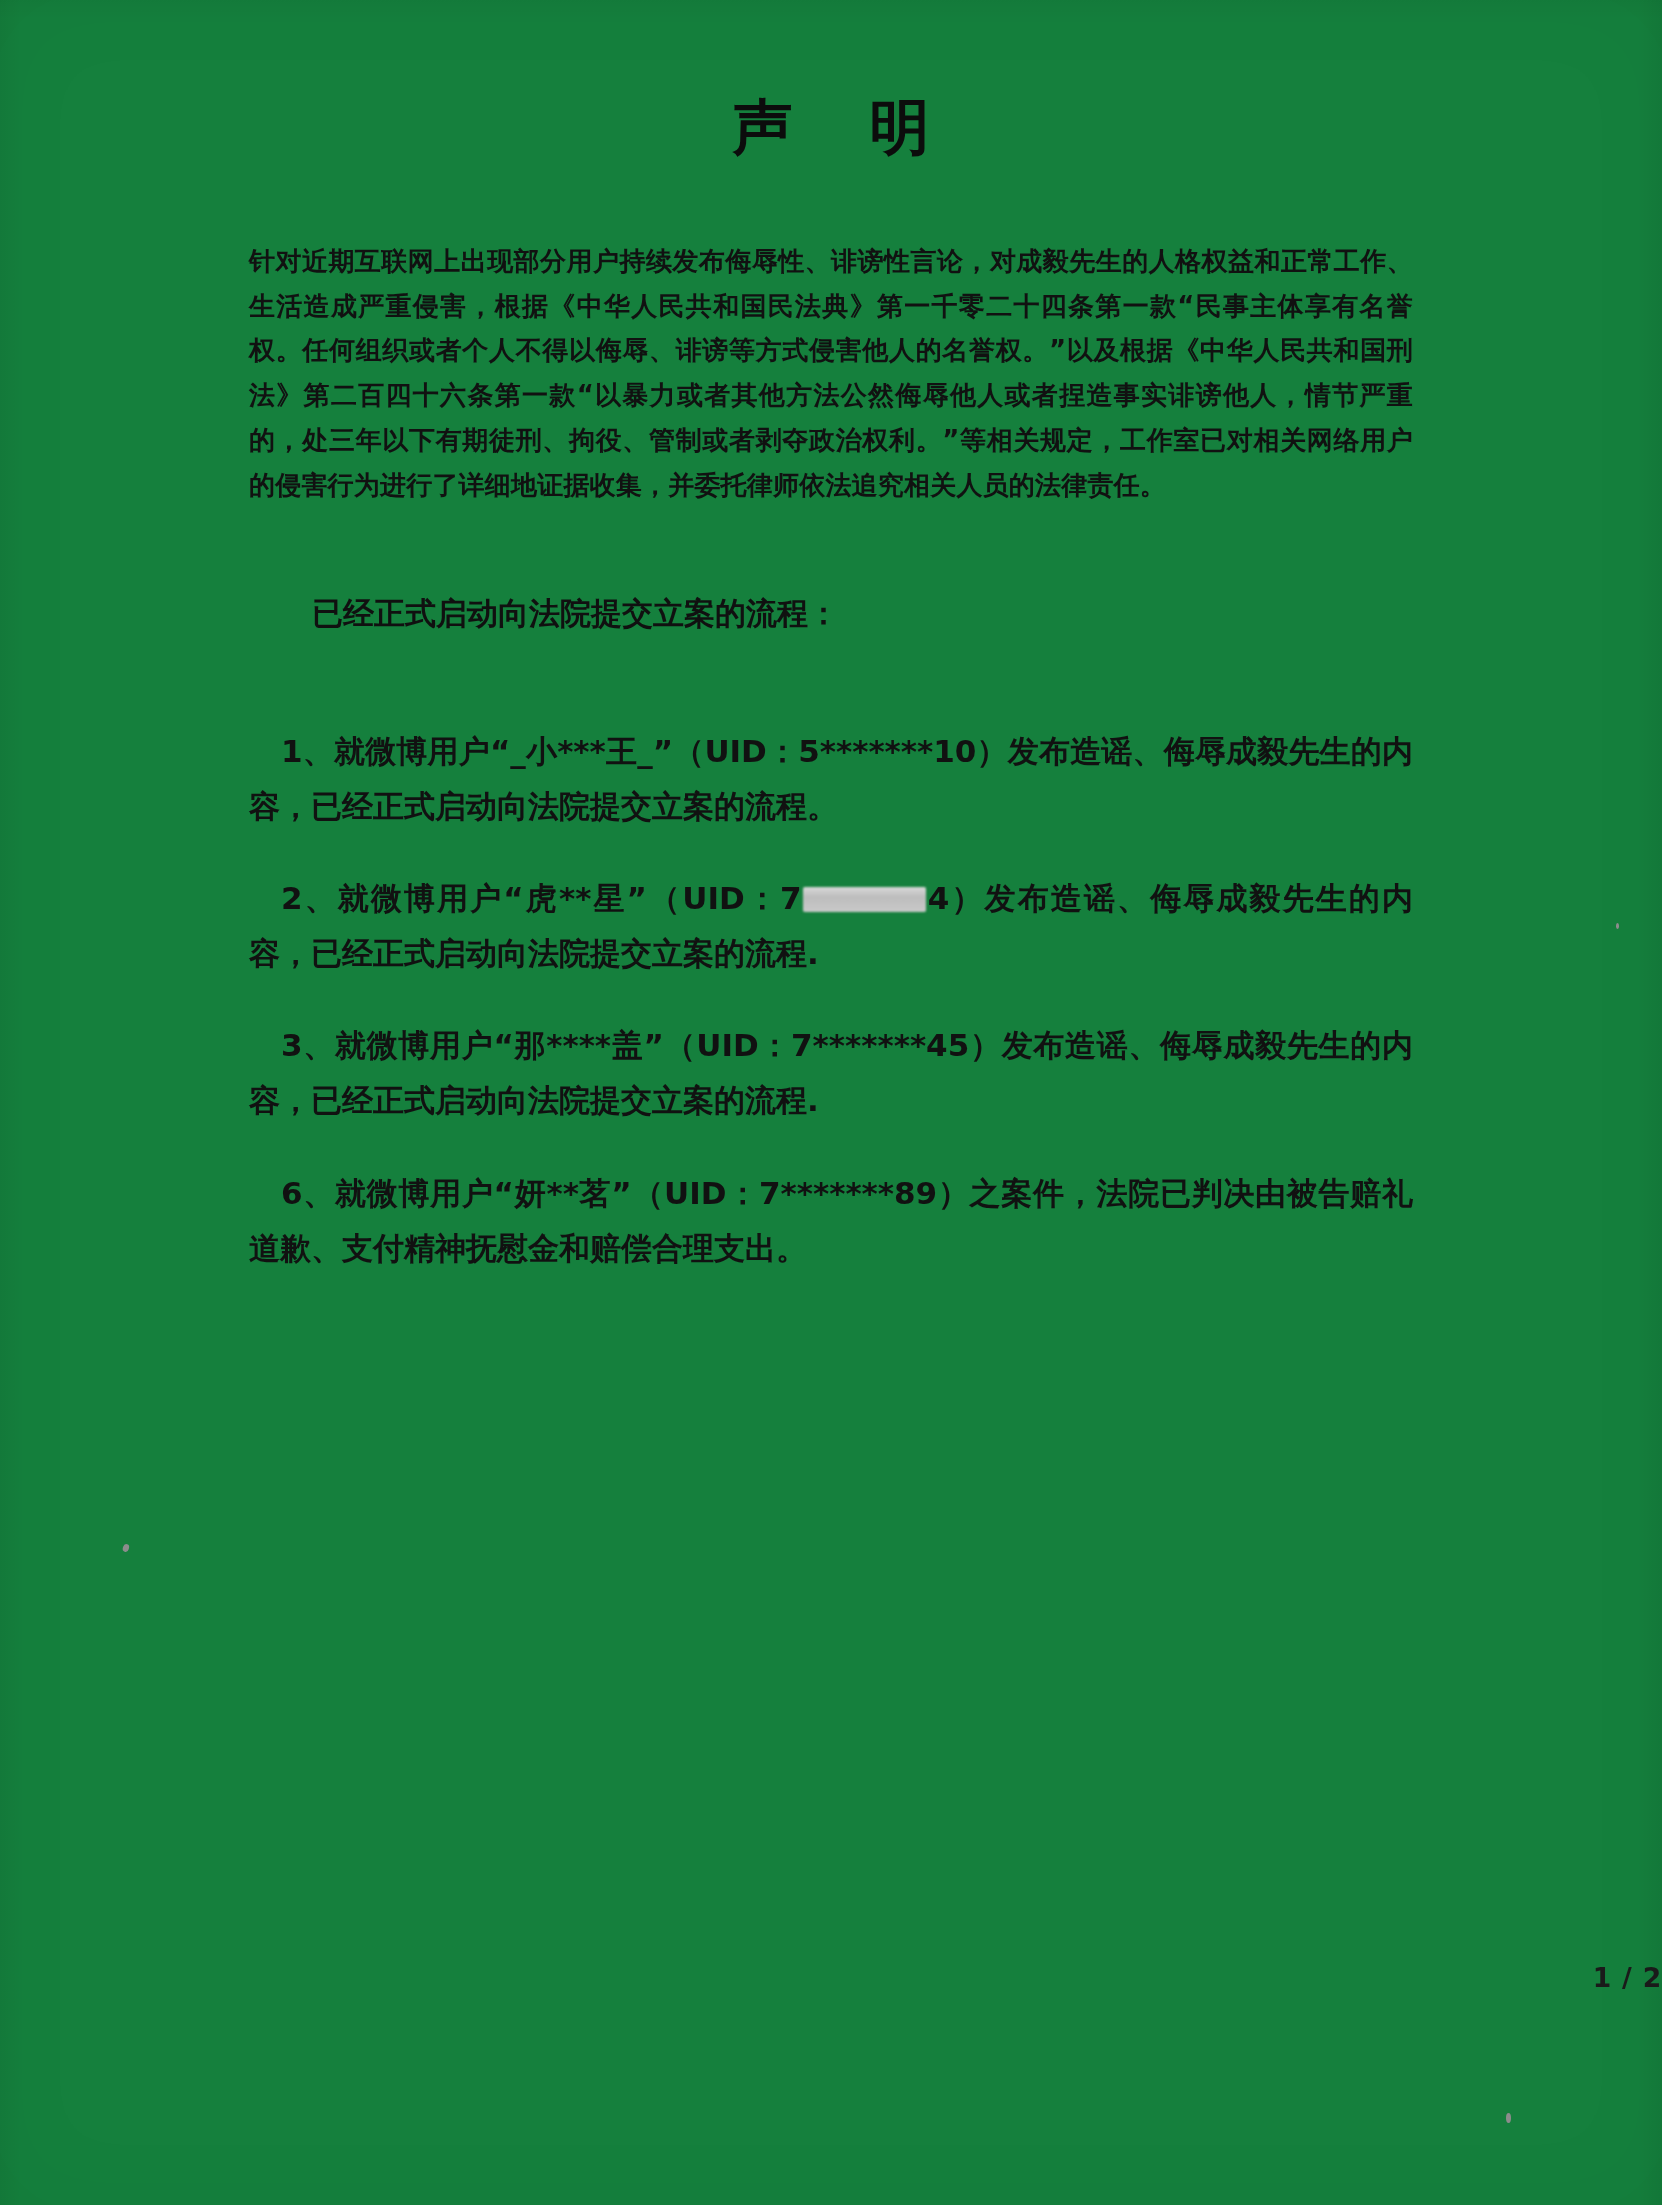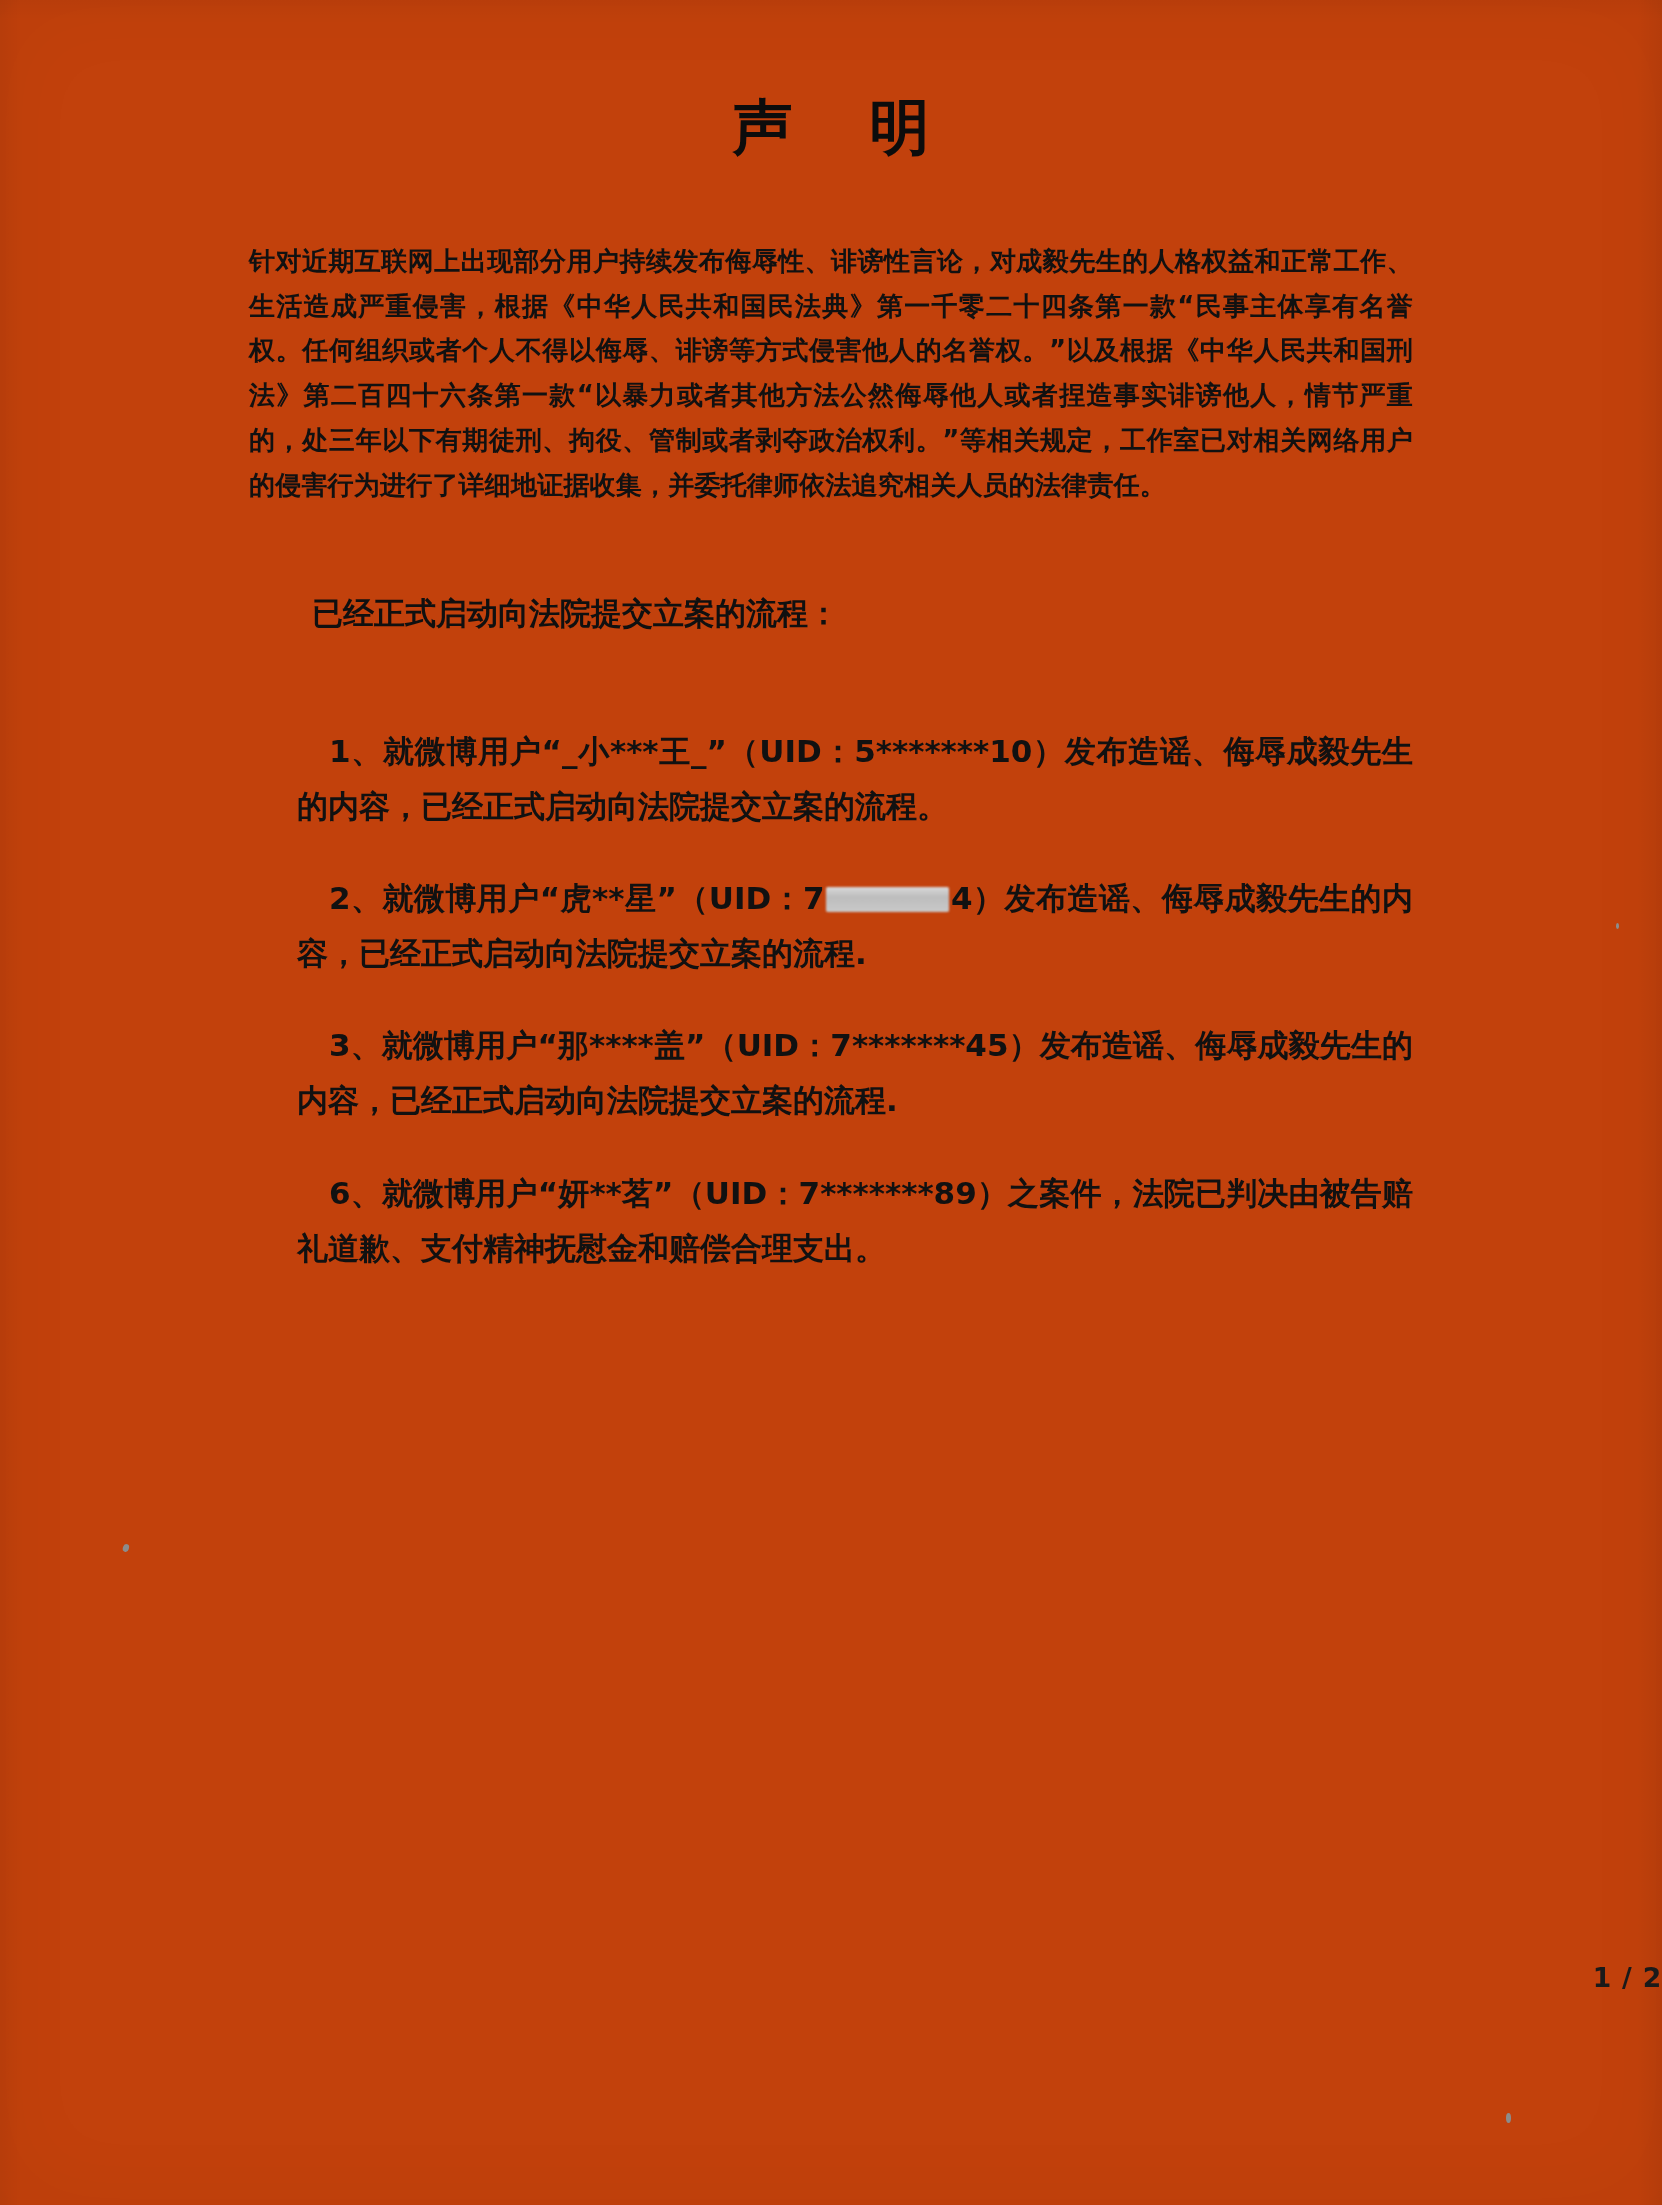--- a/index.html
+++ b/index.html
@@ -12,21 +12,21 @@
     height: 2205px;
     font-family: "DejaVu Sans", sans-serif;
     position: relative;
     overflow: hidden;
   }
   .page {
     position: absolute;
     left: 0; top: 0;
     width: 1662px;
     height: 2205px;
-    background: #c2410c;
+    background: #15803d;
     
     box-shadow: inset 0 0 100px rgba(0,0,0,0.035);
   }
   .scan-noise {
     position: absolute;
     left: 0; top: 0; right: 0; bottom: 0;
     background:
       linear-gradient(90deg, rgba(0,0,0,0.04) 0px, rgba(0,0,0,0) 21.6px),
       linear-gradient(270deg, rgba(0,0,0,0.05) 0px, rgba(0,0,0,0) 25px),
       linear-gradient(180deg, rgba(0,0,0,0.03) 0px, rgba(0,0,0,0) 20px);
@@ -69,21 +69,20 @@
   }
   .sub-heading {
     margin-top: 80px;
     font-size: 31px;
     font-weight: 700;
     text-indent: 63px;
     line-height: 1.72;
   }
   .items {
     margin-top: 83px;
-    margin-left: 48px;
   }
   .item {
     font-size: 31px;
     font-weight: 700;
     line-height: 1.78;
     text-indent: 32px;
     margin-bottom: 37px;
     text-align: justify;
     color: #111;
     position: relative;

